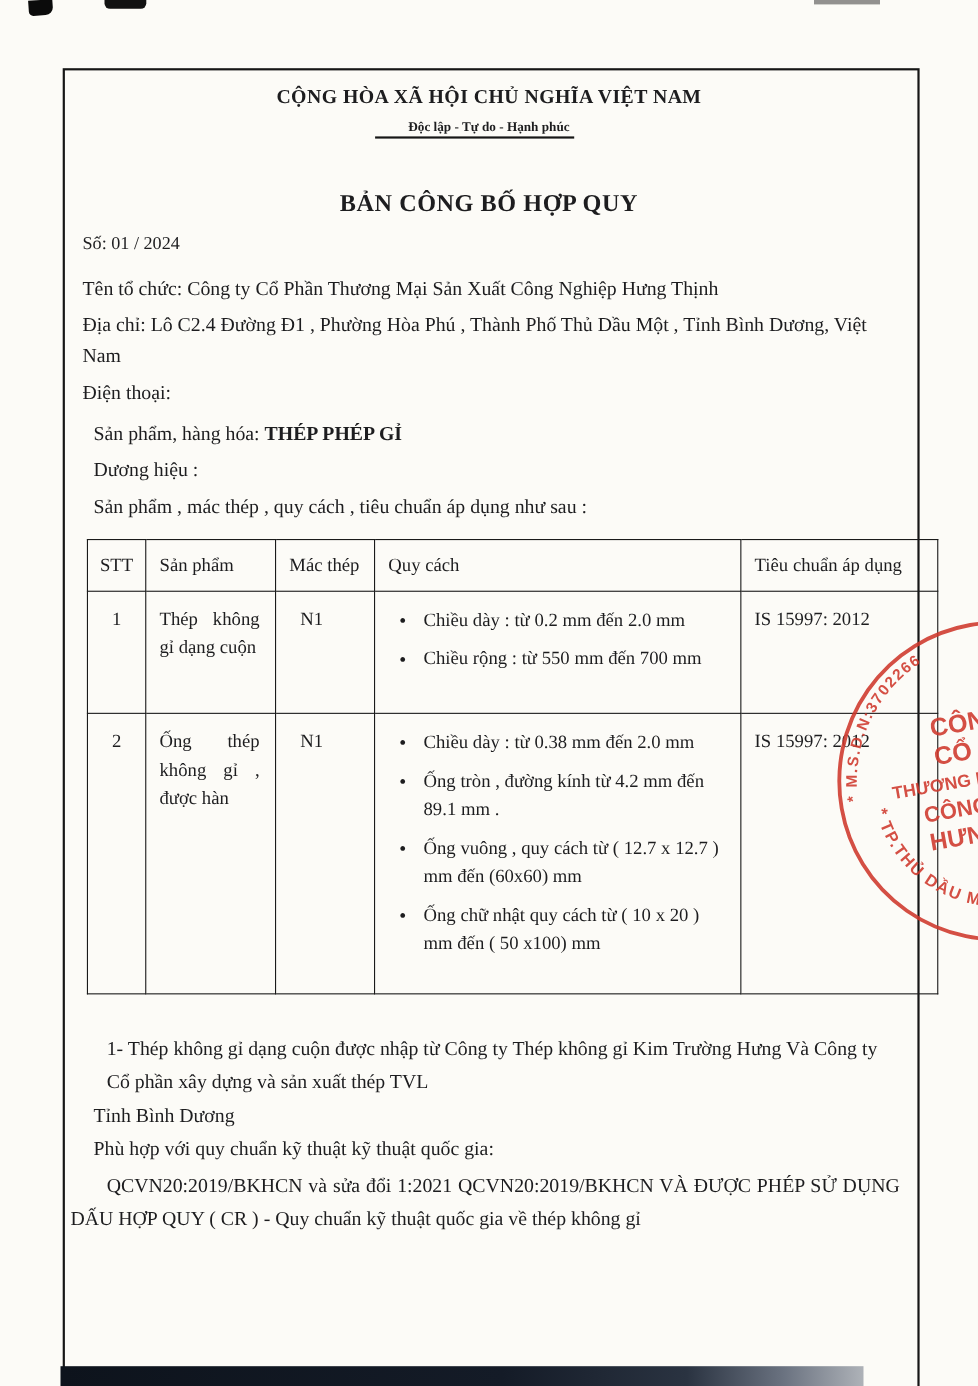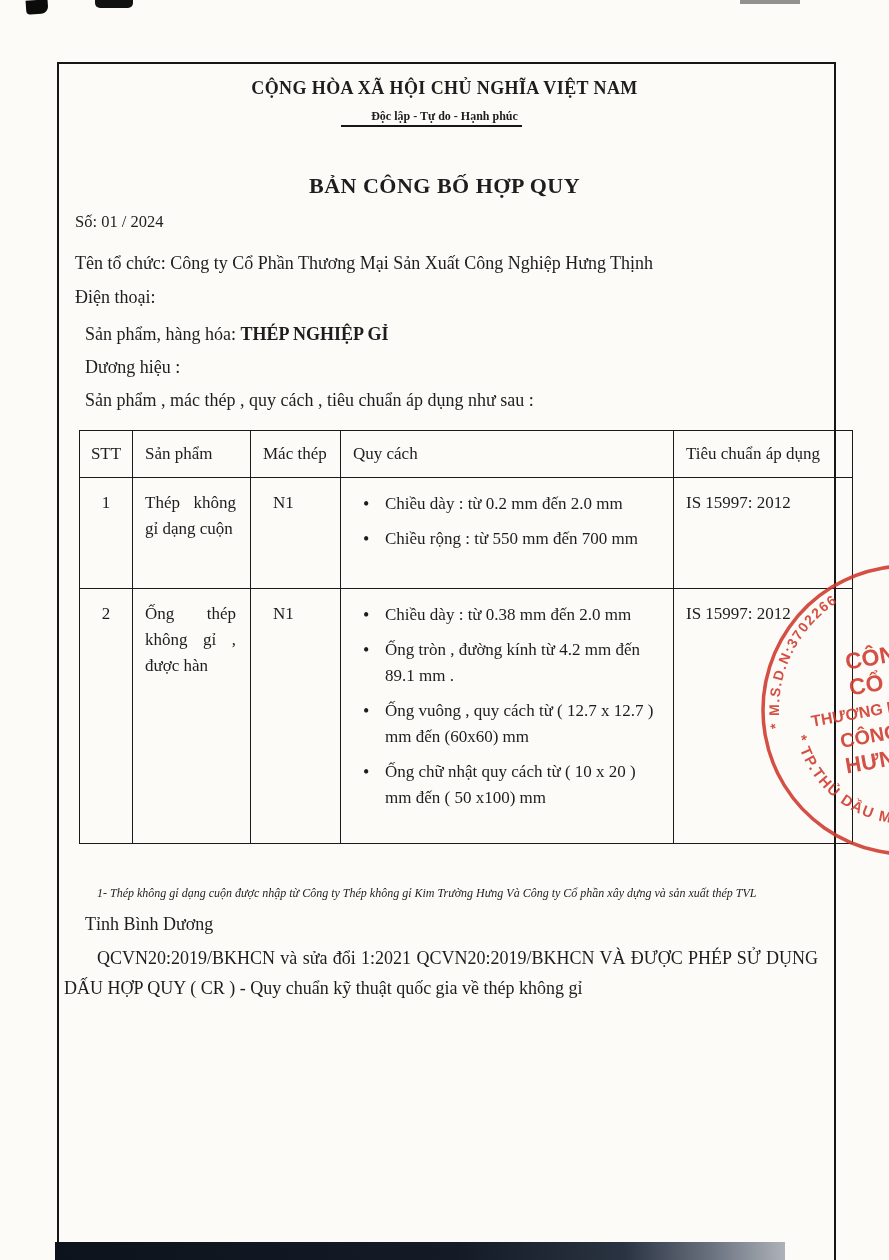--- a/index.html
+++ b/index.html
@@ -55,21 +55,21 @@
   td{padding:12px 10px 10px 12px;line-height:26px;}
   td.c-stt{padding-top:12px;}
   td.c-sp{text-align:justify;padding-right:14px;}
   td.c-mac{padding-left:22px;}
   td.c-qc{padding:13px 14px 10px 16px;}
   .bullet{position:relative;padding-left:28px;margin-bottom:9px;line-height:26px;}
   .bullet::before{content:"\2022";position:absolute;left:6px;top:0;font-size:18px;}
   .h-r1{height:88px;}
   .h-r2{height:232px;}
   
-  .note1{font-size:12px;line-height:30px;margin:34px 0 0 22px;width:712px;font-style:italic;}
+  .note1{font-size:18px;line-height:30px;margin:34px 0 0 22px;width:712px;}
   .note2{font-size:18px;line-height:30px;margin:2px 0 0 22px;padding-left:26px;text-indent:-26px;width:712px;}
   .province{margin-top:2px;margin-left:10px;}
   .conformity{margin-top:2px;margin-left:10px;}
   .qcvn{
     font-size:18px;line-height:30px;margin:5px 0 0 -11px;width:754px;
     text-indent:33px;text-align:justify;
   }
   
   .stamp{position:absolute;top:556px;left:753px;width:308px;height:308px;opacity:.88;pointer-events:none;}
   .stamp svg text{font-family:"Liberation Sans",sans-serif;}
@@ -87,22 +87,23 @@
 
     <div class="center national-title">CỘNG HÒA XÃ HỘI CHỦ NGHĨA VIỆT NAM</div>
     <div class="center motto-wrap">
       <span class="motto">Độc lập - Tự do - Hạnh phúc</span>
     </div>
 
     <div class="doc-title">BẢN CÔNG BỐ HỢP QUY</div>
     <div class="doc-number">Số: 01 / 2024</div>
 
     <p class="line org">Tên tổ chức: Công ty Cổ Phần Thương Mại Sản Xuất Công Nghiệp Hưng Thịnh</p>
+    <p class="line">Địa chỉ: Lô C2.4 Đường Đ1 , Phường Hòa Phú , Thành Phố Thủ Dầu Một , Tỉnh Bình Dương, Việt Nam</p>
     <p class="line phone">Điện thoại:</p>
-    <p class="line indent product"><span>Sản phẩm, hàng hóa: </span><b>THÉP NGHIỆP GỈ</b></p>
+    <p class="line indent product"><span>Sản phẩm, hàng hóa: </span><b>THÉP PHÉP GỈ</b></p>
     <p class="line indent">Dương hiệu :</p>
     <p class="line indent">Sản phẩm , mác thép , quy cách , tiêu chuẩn áp dụng như sau :</p>
 
     <table>
       <colgroup>
         <col style="width:53px">
           <col style="width:118px">
           <col style="width:90px">
           <col style="width:333px">
           <col style="width:179px">
@@ -137,20 +138,21 @@
             <div class="bullet">Ống vuông , quy cách từ ( 12.7 x 12.7 ) mm đến (60x60) mm</div>
             <div class="bullet">Ống chữ nhật quy cách từ ( 10 x 20 ) mm đến ( 50 x100) mm</div>
           </td>
           <td class="c-tc">IS 15997: 2012</td>
         </tr>
       </tbody>
     </table>
 
     <p class="note1">1-  Thép không gỉ dạng cuộn được nhập từ Công ty Thép không gỉ Kim Trường Hưng Và Công ty Cổ phần xây dựng và sản xuất thép TVL</p>
     <p class="line province">Tỉnh Bình Dương</p>
+    <p class="line conformity">Phù hợp với quy chuẩn kỹ thuật kỹ thuật quốc gia:</p>
     <p class="qcvn">QCVN20:2019/BKHCN  và  sửa  đổi  1:2021  QCVN20:2019/BKHCN  VÀ  ĐƯỢC PHÉP SỬ DỤNG DẤU HỢP QUY ( CR ) -  Quy chuẩn kỹ thuật quốc gia về thép không gỉ</p>
 
   </div>
 
   <div class="stamp">
     <svg width="308" height="308" viewBox="0 0 308 308">
       <defs>
         <path id="arcT" d="M 26 154 A 128 128 0 0 1 282 154" fill="none"></path>
         <path id="arcB" d="M 40 154 A 114 114 0 0 0 268 154" fill="none"></path>
       </defs>

